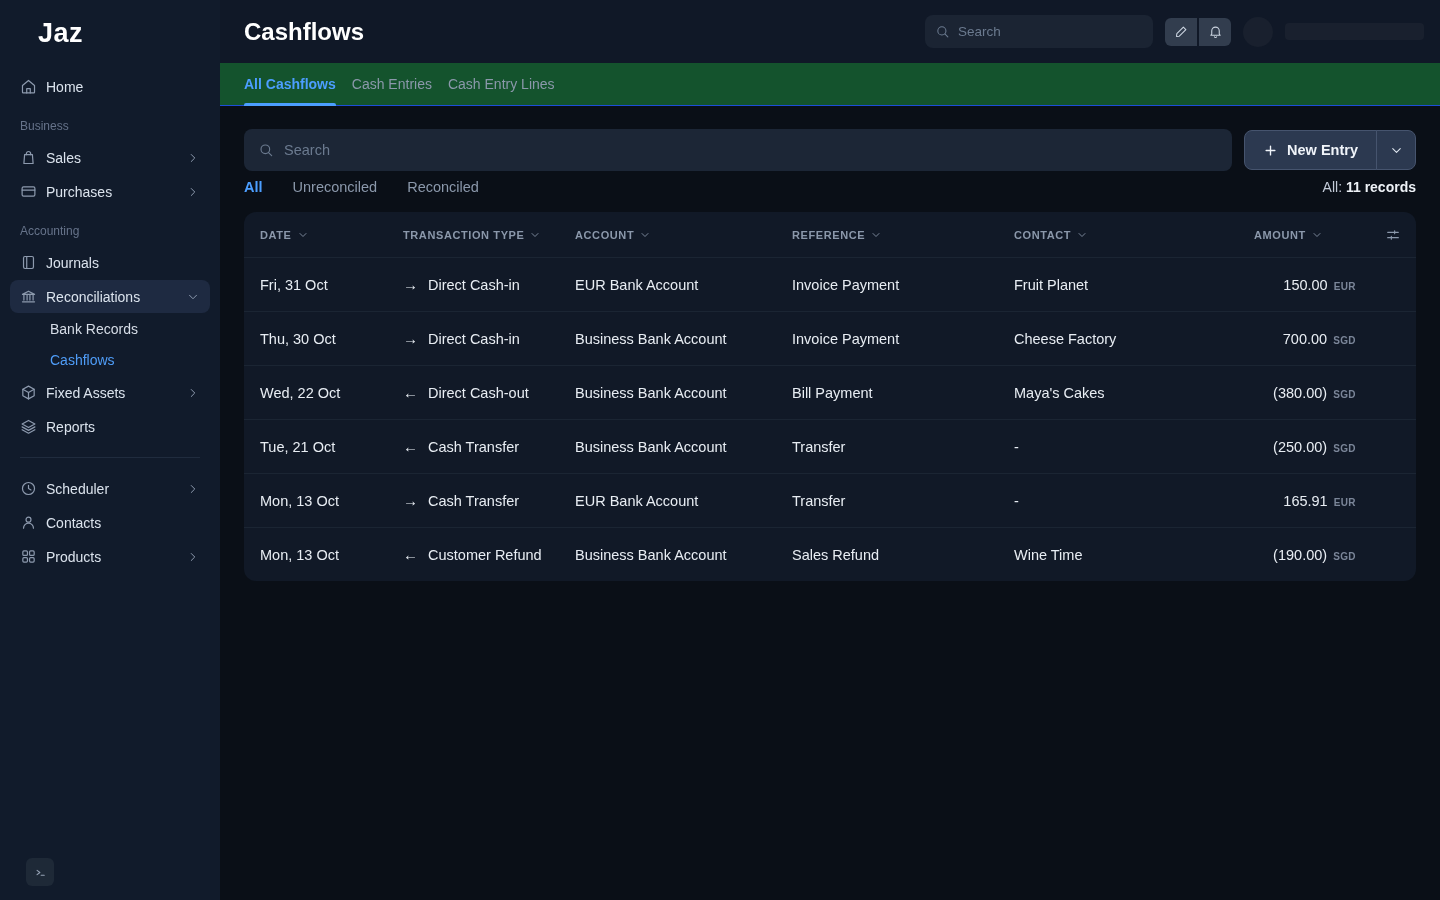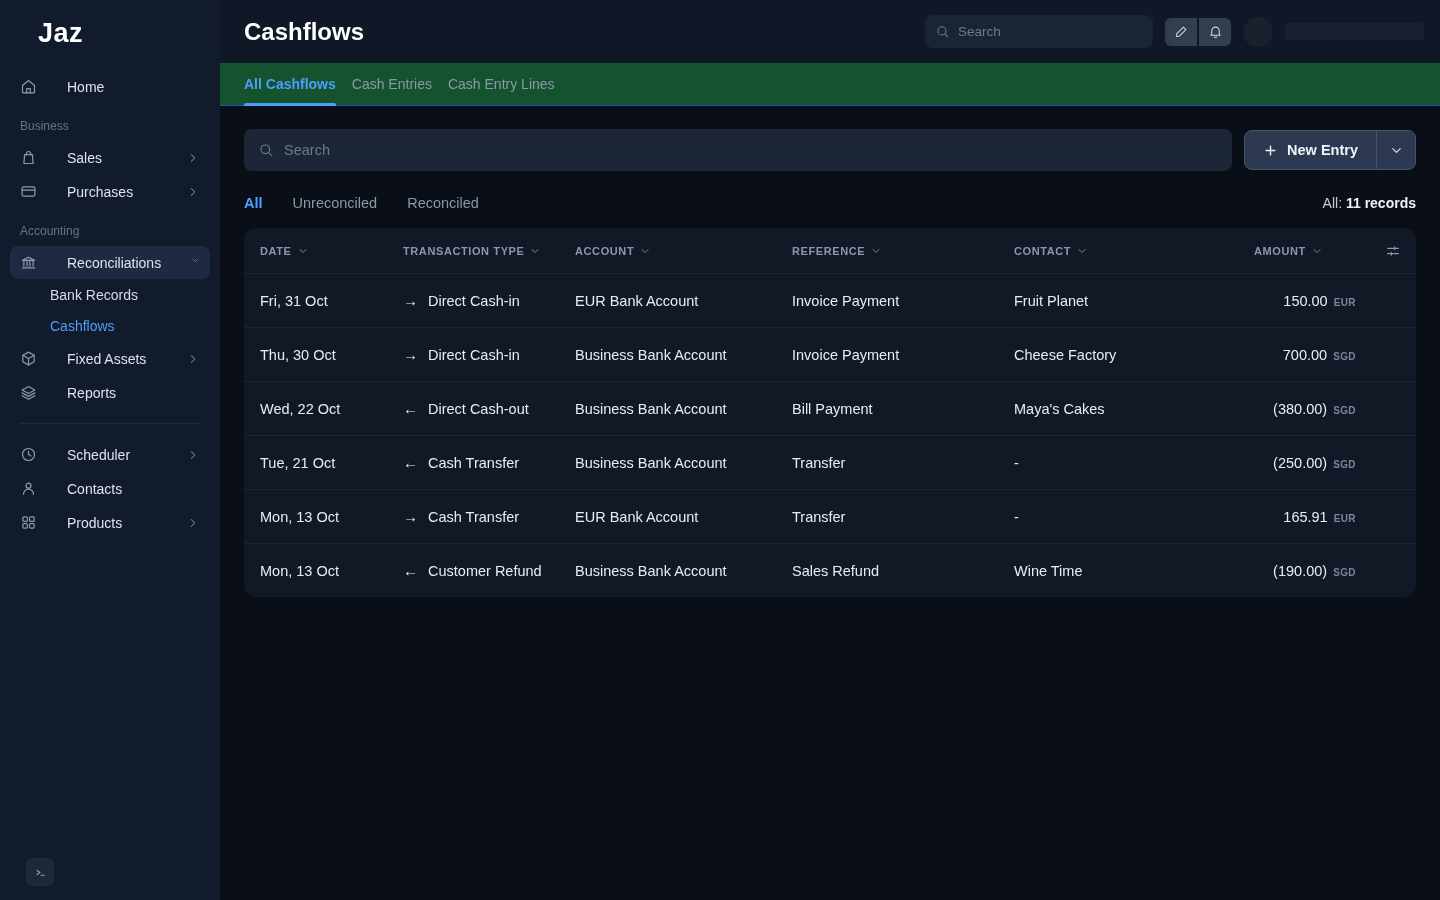--- a/index.html
+++ b/index.html
@@ -9,21 +9,21 @@
     background:#0a0f17; color:#e6ebf2;
     display:flex;
   }
   svg { display:block; }
   .ic { stroke:currentColor; fill:none; stroke-width:1.7; stroke-linecap:round; stroke-linejoin:round; }
 
   
   .sidebar { width:220px; min-width:220px; height:900px; background:#111b2b; position:relative; z-index:2; }
   .logo { padding:18px 0 14px 38px; font-size:27px; font-weight:700; letter-spacing:.5px; color:#ffffff; }
   .nav { padding:6px 10px 0; }
-  .nav-item { display:flex; align-items:center; gap:30px; padding:8px 10px; border-radius:8px;
+  .nav-item { display:flex; align-items:center; gap:9px; padding:8px 10px; border-radius:8px;
               font-size:14px; color:#dbe3ed; cursor:pointer; margin:1px 0; }
   .nav-item .lead { width:17px; height:17px; color:#8d9aae; flex:none; }
   .nav-item .chev { margin-left:auto; width:14px; height:14px; color:#8d9aae; }
   .nav-item.selected { background:#1e2a41; }
   .section-label { font-size:12px; color:#66738a; padding:15px 10px 7px; }
   .sub-item { padding:7px 10px 7px 40px; font-size:14px; color:#d6dde7; border-radius:8px; cursor:pointer; margin:1px 0; }
   .sub-item.active { color:#4f9df8; }
   .divider { height:1px; background:#202c3e; margin:14px 10px; }
   .terminal-btn { position:absolute; bottom:14px; left:26px; width:28px; height:28px; background:#1e2937;
                   border-radius:6px; display:flex; align-items:center; justify-content:center; color:#96a3b6; cursor:pointer; }
@@ -66,21 +66,21 @@
   .new-entry { display:flex; height:40px; }
   .ne-main { display:flex; align-items:center; gap:9px; padding:0 18px; background:#2c3950;
              border:1px solid #46546e; border-radius:8px 0 0 8px; font-size:14.5px; font-weight:600;
              color:#f0f4f9; cursor:pointer; }
   .ne-main svg { width:15px; height:15px; }
   .ne-caret { width:40px; display:flex; align-items:center; justify-content:center; background:#2c3950;
               border:1px solid #46546e; border-left-color:#46546e; margin-left:-1px; border-radius:0 8px 8px 0;
               color:#dfe6ef; cursor:pointer; }
   .ne-caret svg { width:15px; height:15px; }
 
-  .filter-row { display:flex; align-items:center; margin-top:24px; gap:30px; }
+  .filter-row { display:flex; align-items:center; margin-top:8px; gap:30px; }
   .filter { font-size:14.5px; color:#8b98ab; font-weight:500; cursor:pointer; }
   .filter.active { color:#4c9eff; font-weight:600; }
   .records { margin-left:auto; font-size:14px; color:#c3cbd8; }
   .records .val { color:#eef2f7; font-weight:700; }
 
   .table-card { margin-top:17px; background:#111927; border-radius:12px; overflow:hidden; }
   .t-head, .t-row { display:grid; grid-template-columns:143px 172px 217px 222px 240px 1fr 44px;
                     align-items:center; padding:0 16px; }
   .t-head { height:45px; }
   .th { display:flex; align-items:center; gap:5px; font-size:11px; letter-spacing:.6px; color:#8b98ab;
@@ -138,20 +138,29 @@
       <span>Purchases</span>
       <span class="chev">
           <svg class="ic" viewBox="0 0 24 24">
             <path d="M9 6l6 6-6 6"></path>
           </svg>
         </span>
     </div>
 
     <div class="section-label">Accounting</div>
 
+    <div class="nav-item">
+      <span class="lead">
+          <svg class="ic" viewBox="0 0 24 24">
+            <rect x="5" y="3.5" width="14" height="17" rx="2"></rect>
+            <path d="M9.5 3.5v17"></path>
+          </svg>
+        </span>
+      <span>Journals</span>
+    </div>
     <div class="nav-item selected">
       <span class="lead">
           <svg class="ic" viewBox="0 0 24 24">
             <path d="M3.5 9L12 4.5 20.5 9z"></path>
             <path d="M5.5 9v8M10 9v8M14 9v8M18.5 9v8M3.5 19.5h17"></path>
           </svg>
         </span>
       <span>Reconciliations</span>
       <span class="chev">
           <svg class="ic" viewBox="0 0 24 24">

